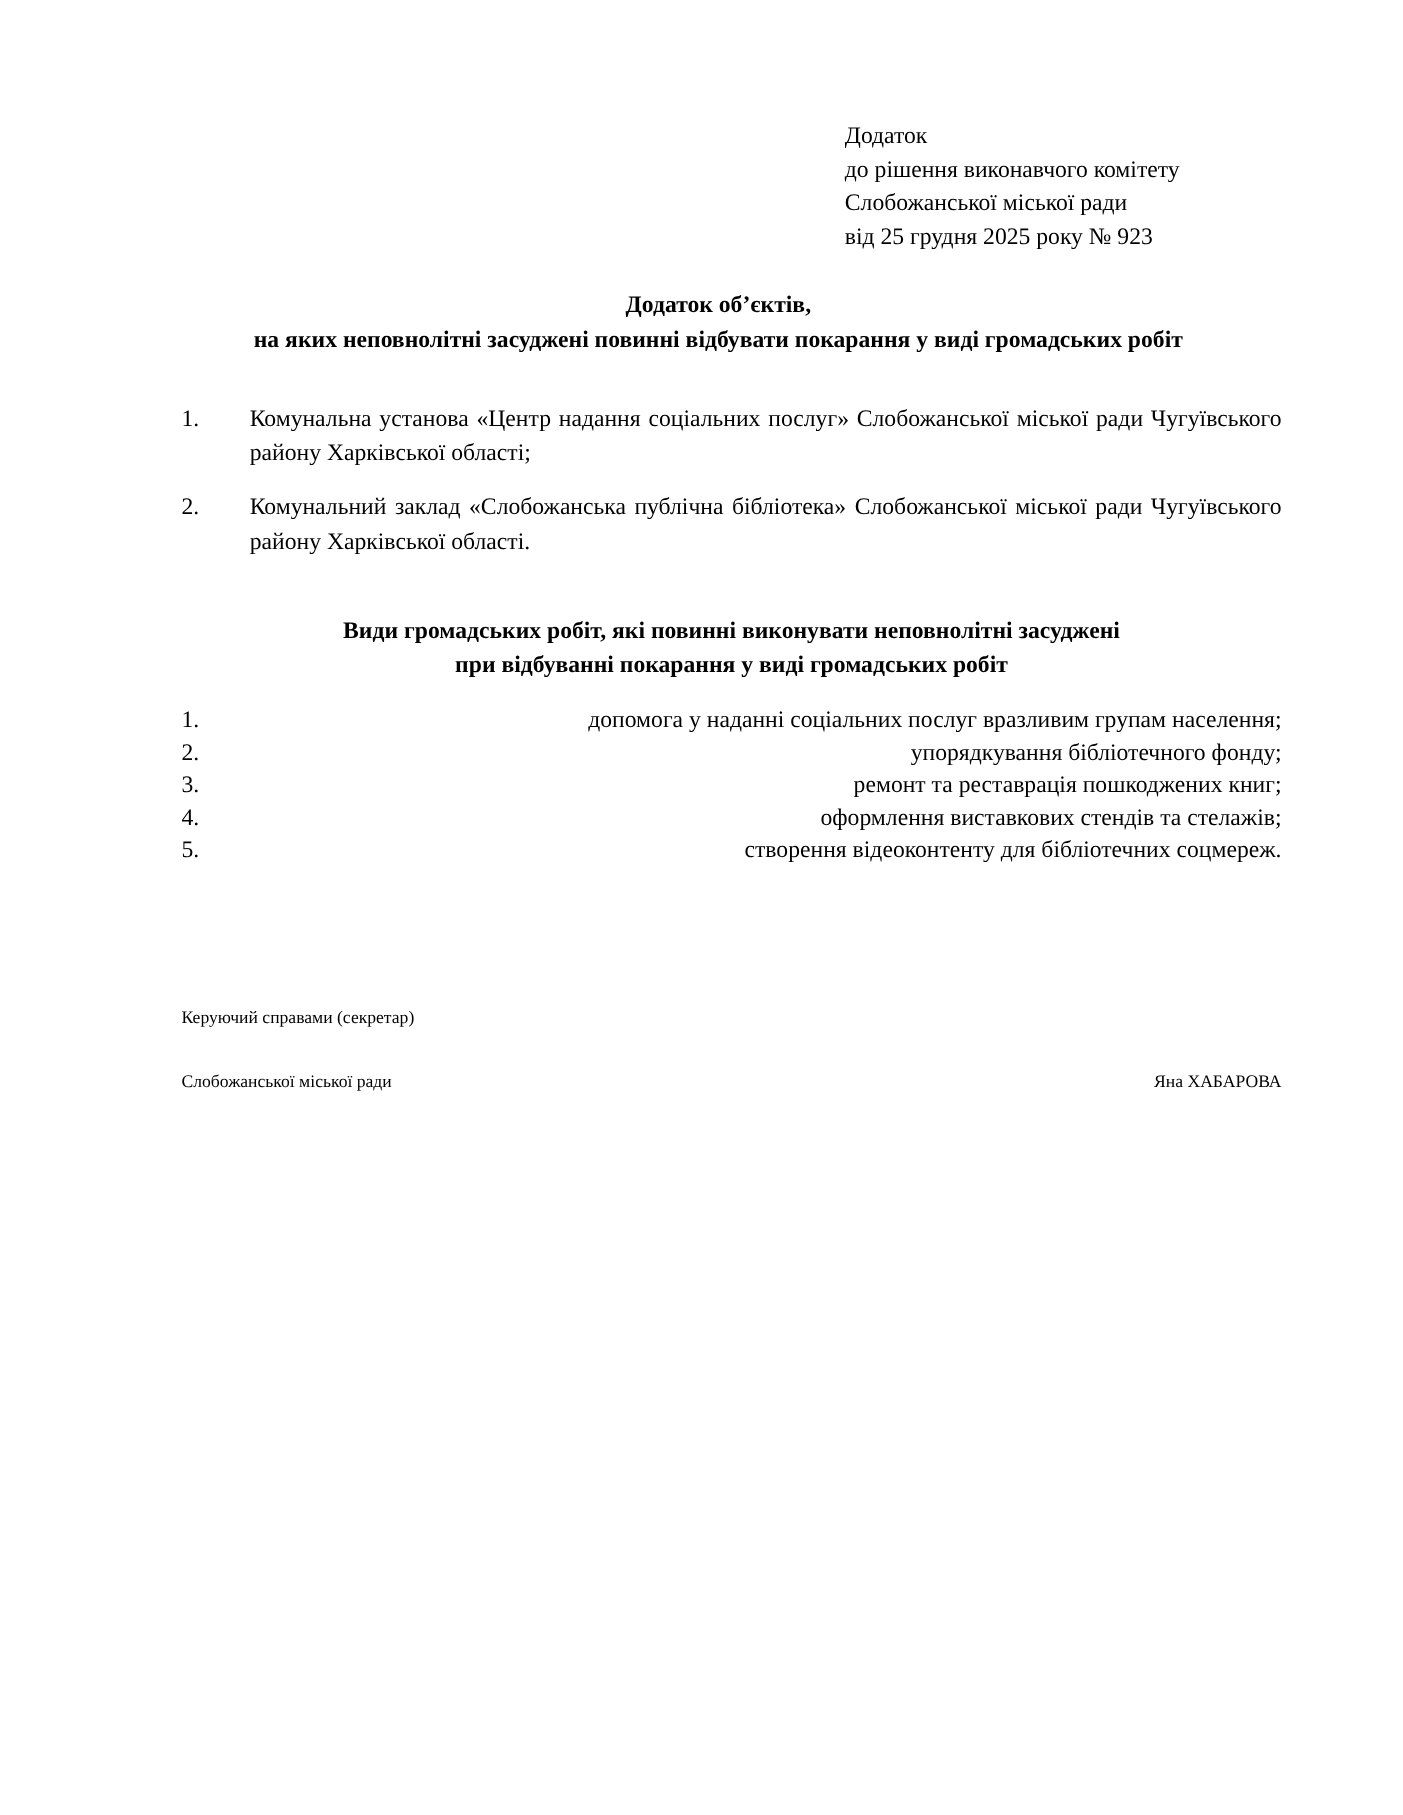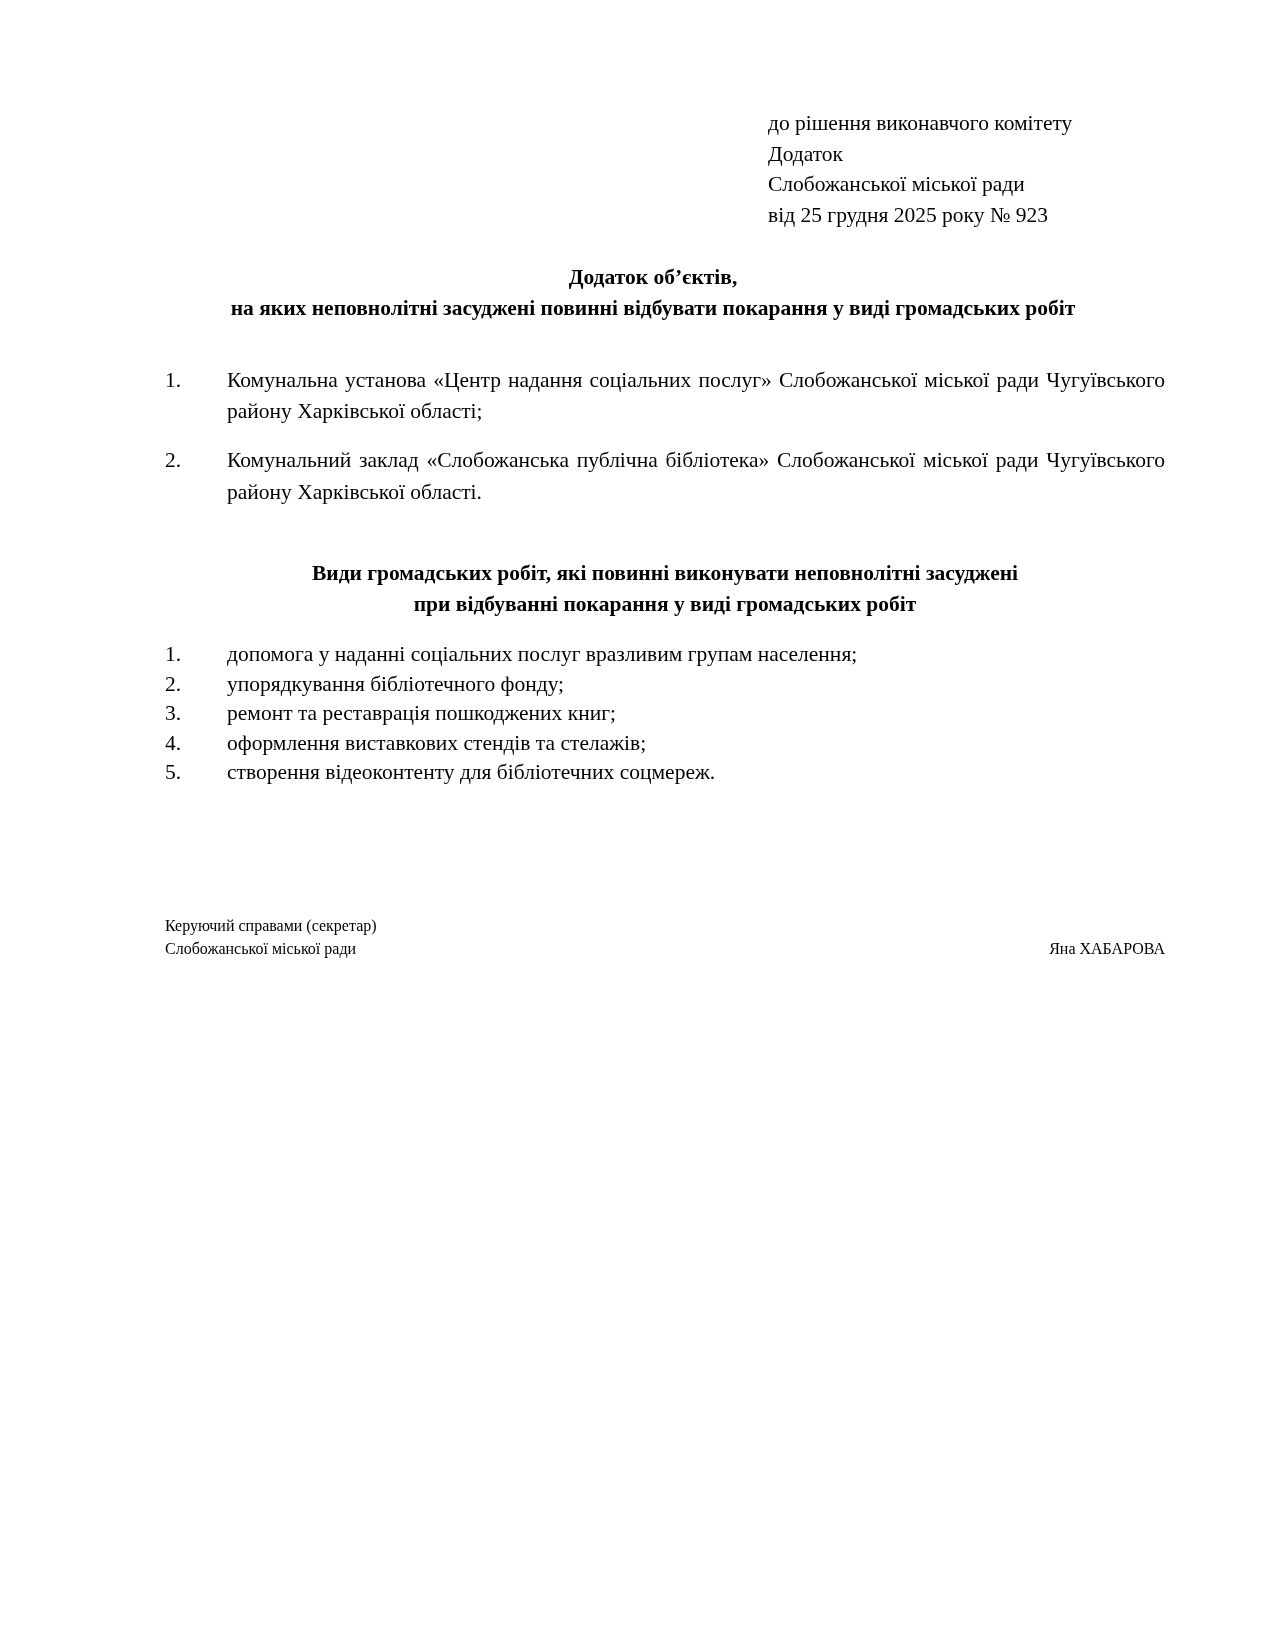--- a/index.html
+++ b/index.html
@@ -101,49 +101,50 @@
     line-height: 1.0;
   }
   .list-2 .li {
     margin-bottom: 0;
     padding: 4px 0;
   }
   .list-2 .li .num {
     width: 62px;
     flex: 0 0 62px;
   }
-  .list-2 .li .txt { text-align: left; }
+  .list-2 .li .txt { text-align: right; }
 
   
   .signature {
     position: absolute;
     left: 165px;
     top: 915px;
     width: 1000px;
     font-size: 16px;
     line-height: 1.42;
   }
   .sig-row {
     display: flex;
     justify-content: space-between;
     align-items: baseline;
   }
   .sig-name {
     text-align: right;
     white-space: nowrap;
+    margin-top: 35px;
   }
 </style>
 </head>
 <body>
 
 <div class="page">
 
   <div class="header-block">
+    <div>Додаток</div>
     <div>до рішення виконавчого комітету</div>
-    <div>Додаток</div>
     <div>Слобожанської міської ради</div>
     <div>від 25 грудня 2025 року № 923</div>
   </div>
 
   <div class="title-1">
     <span class="line1">Додаток об’єктів,</span>
     <span class="line2">на яких неповнолітні засуджені повинні відбувати покарання у виді громадських робіт</span>
   </div>
 
   <div class="list-1">

